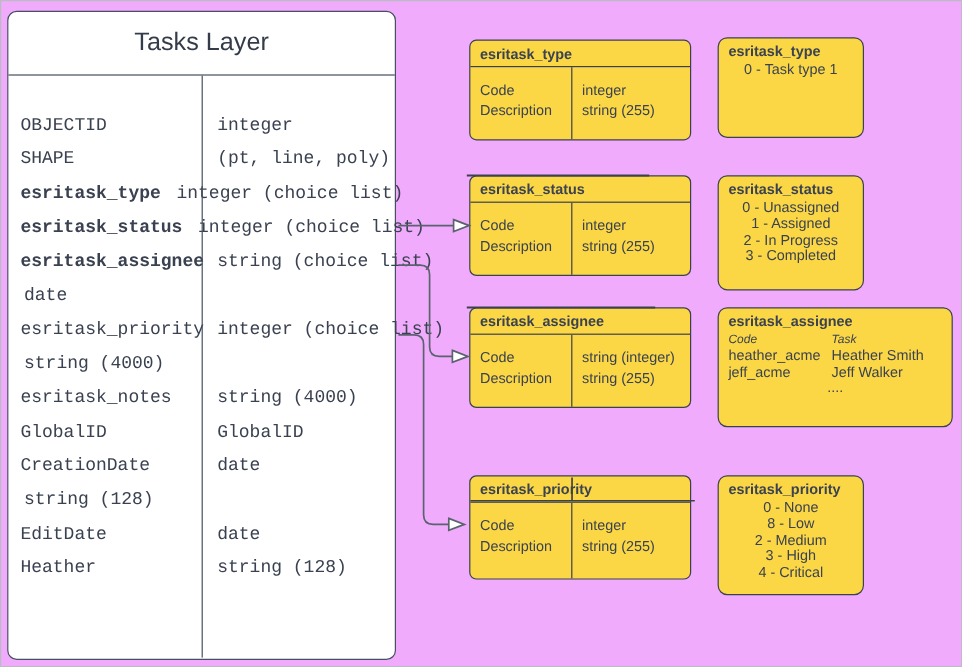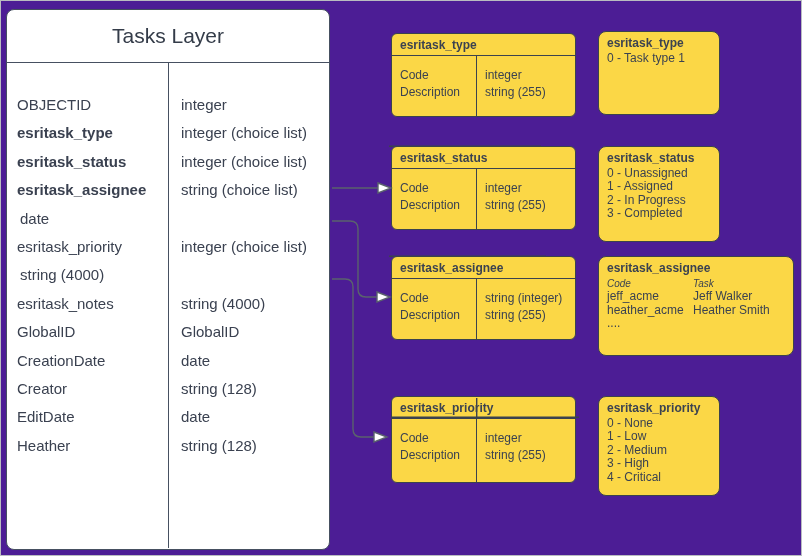--- a/index.html
+++ b/index.html
@@ -3,52 +3,52 @@
 <meta charset="utf-8">
 <style>
   :root{
     --yellow:#FBD746;
     --stroke:#3B424E;
     --text:#3A4150;
     --conn:#5A626D;
   }
   html,body{margin:0;padding:0;background:#fff;}
   body{font-family:"Liberation Sans","DejaVu Sans",sans-serif;color:var(--text);}
-  #stage{position:relative;width:802px;height:556px;background:#4c1d95;
+  #stage{position:relative;width:802px;height:556px;background:#f0abfc;
          border:1px solid #b9bcc0;box-sizing:border-box;overflow:hidden;}
 
   
   .ltable{position:absolute;left:5px;top:8px;width:324px;height:541px;
           background:#fff;border:1.6px solid #465061;border-radius:8px;
           box-sizing:border-box;}
   .ltable .title{height:52px;line-height:52px;text-align:center;font-size:21px;
                  color:#343c49;border-bottom:1.6px solid #465061;}
   .ltable .tbody{position:relative;height:calc(100% - 54px);padding-top:28px;box-sizing:border-box;}
   .ltable .vdiv{position:absolute;left:161px;top:0;bottom:0;width:1.3px;background:#465061;}
-  .frow{display:flex;height:28.4px;line-height:28.4px;font-size:15px;}
+  .frow{display:flex;height:28.4px;line-height:28.4px;font-size:15px;font-family:Liberation Mono, monospace;}
   .frow .fname{width:161px;padding-left:10px;box-sizing:border-box;white-space:nowrap;}
   .frow .ftype{padding-left:13px;white-space:nowrap;}
   .frow.bold .fname{font-weight:bold;}
 
   
   .ftable{position:absolute;left:390px;width:185px;background:var(--yellow);
           border:1.4px solid var(--stroke);border-radius:6px;box-sizing:border-box;
           font-size:12px;color:#3b4250;}
   .ftable .hd{font-weight:bold;padding:4px 8px 3px 8px;border-bottom:1.4px solid var(--stroke);}
   .ftable .bd{position:relative;display:flex;}
   .ftable .bd .c1{width:85px;box-sizing:border-box;padding:11px 6px 0 8px;
                   border-right:1.4px solid var(--stroke);line-height:17px;}
   .ftable .bd .c2{padding:11px 6px 0 8px;line-height:17px;white-space:nowrap;}
 
   
   .vbox{position:absolute;left:597px;background:var(--yellow);
         border:1.4px solid var(--stroke);border-radius:8px;box-sizing:border-box;
         padding:5px 8px;font-size:12px;line-height:13.5px;color:#3b4250;}
   .vbox .vtitle{font-weight:bold;margin-bottom:1px;white-space:nowrap;}
-  .vbox .vline{white-space:nowrap;}
+  .vbox .vline{white-space:nowrap;text-align:center;}
   .vbox .cols{display:flex;font-size:10px;font-style:italic;}
   .vbox .cols .ch1{width:86px;}
   .vbox .vrow{display:flex;white-space:nowrap;}
   .vbox .vrow .vc1{width:86px;}
 
   
   #wires{position:absolute;left:0;top:0;width:802px;height:556px;pointer-events:none;}
 </style>
 </head>
 <body>
@@ -57,20 +57,24 @@
 
   <div class="ltable">
     <div class="title">Tasks Layer</div>
     <div class="tbody">
       <div class="vdiv"></div>
 
       <div class="frow">
         <div class="fname">OBJECTID</div>
         <div class="ftype">integer</div>
       </div>
+      <div class="frow">
+        <div class="fname">SHAPE</div>
+        <div class="ftype">(pt, line, poly)</div>
+      </div>
       <div class="frow bold">
         <div class="fname">esritask_type</div>
         <div class="ftype">integer (choice list)</div>
       </div>
       <div class="frow bold">
         <div class="fname">esritask_status</div>
         <div class="ftype">integer (choice list)</div>
       </div>
       <div class="frow bold">
         <div class="fname">esritask_assignee</div>
@@ -92,21 +96,20 @@
       </div>
       <div class="frow">
         <div class="fname">GlobalID</div>
         <div class="ftype">GlobalID</div>
       </div>
       <div class="frow">
         <div class="fname">CreationDate</div>
         <div class="ftype">date</div>
       </div>
       <div class="frow">
-        <div class="fname">Creator</div>
         <div class="ftype">string (128)</div>
       </div>
       <div class="frow">
         <div class="fname">EditDate</div>
         <div class="ftype">date</div>
       </div>
       <div class="frow">
         <div class="fname">Heather</div>
         <div class="ftype">string (128)</div>
       </div>
@@ -182,34 +185,34 @@
     <div class="vline">3 - Completed</div>
   </div>
 
   <div class="vbox" style="top:255px;width:196px;height:100px;">
     <div class="vtitle">esritask_assignee</div>
     <div class="cols">
       <div class="ch1">Code</div>
       <div>Task</div>
     </div>
     <div class="vrow">
+      <div class="vc1">heather_acme</div>
+      <div>Heather Smith</div>
+    </div>
+    <div class="vrow">
       <div class="vc1">jeff_acme</div>
       <div>Jeff Walker</div>
-    </div>
-    <div class="vrow">
-      <div class="vc1">heather_acme</div>
-      <div>Heather Smith</div>
     </div>
     <div class="vline">....</div>
   </div>
 
   <div class="vbox" style="top:395px;width:122px;height:100px;">
     <div class="vtitle">esritask_priority</div>
     <div class="vline">0 - None</div>
-    <div class="vline">1 - Low</div>
+    <div class="vline">8 - Low</div>
     <div class="vline">2 - Medium</div>
     <div class="vline">3 - High</div>
     <div class="vline">4 - Critical</div>
   </div>
 
   <svg id="wires" viewBox="0 0 802 556" xmlns="http://www.w3.org/2000/svg">
 
     <path d="M331,187 H377" fill="none" stroke="#5A626D" stroke-width="1.4"></path>
     <polygon points="377,182 390,187 377,192" fill="#ffffff" stroke="#5A626D" stroke-width="1.4"></polygon>
 

